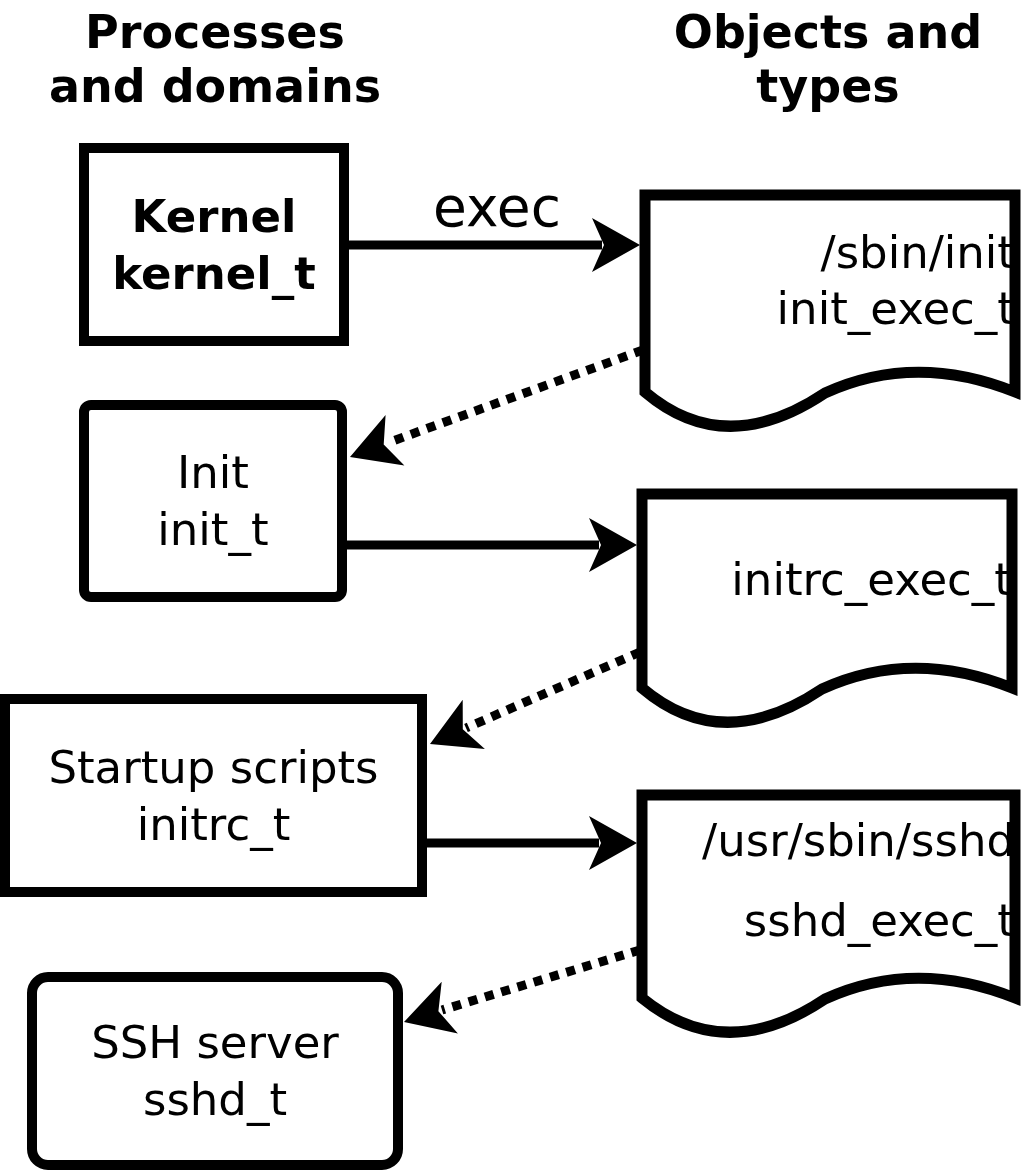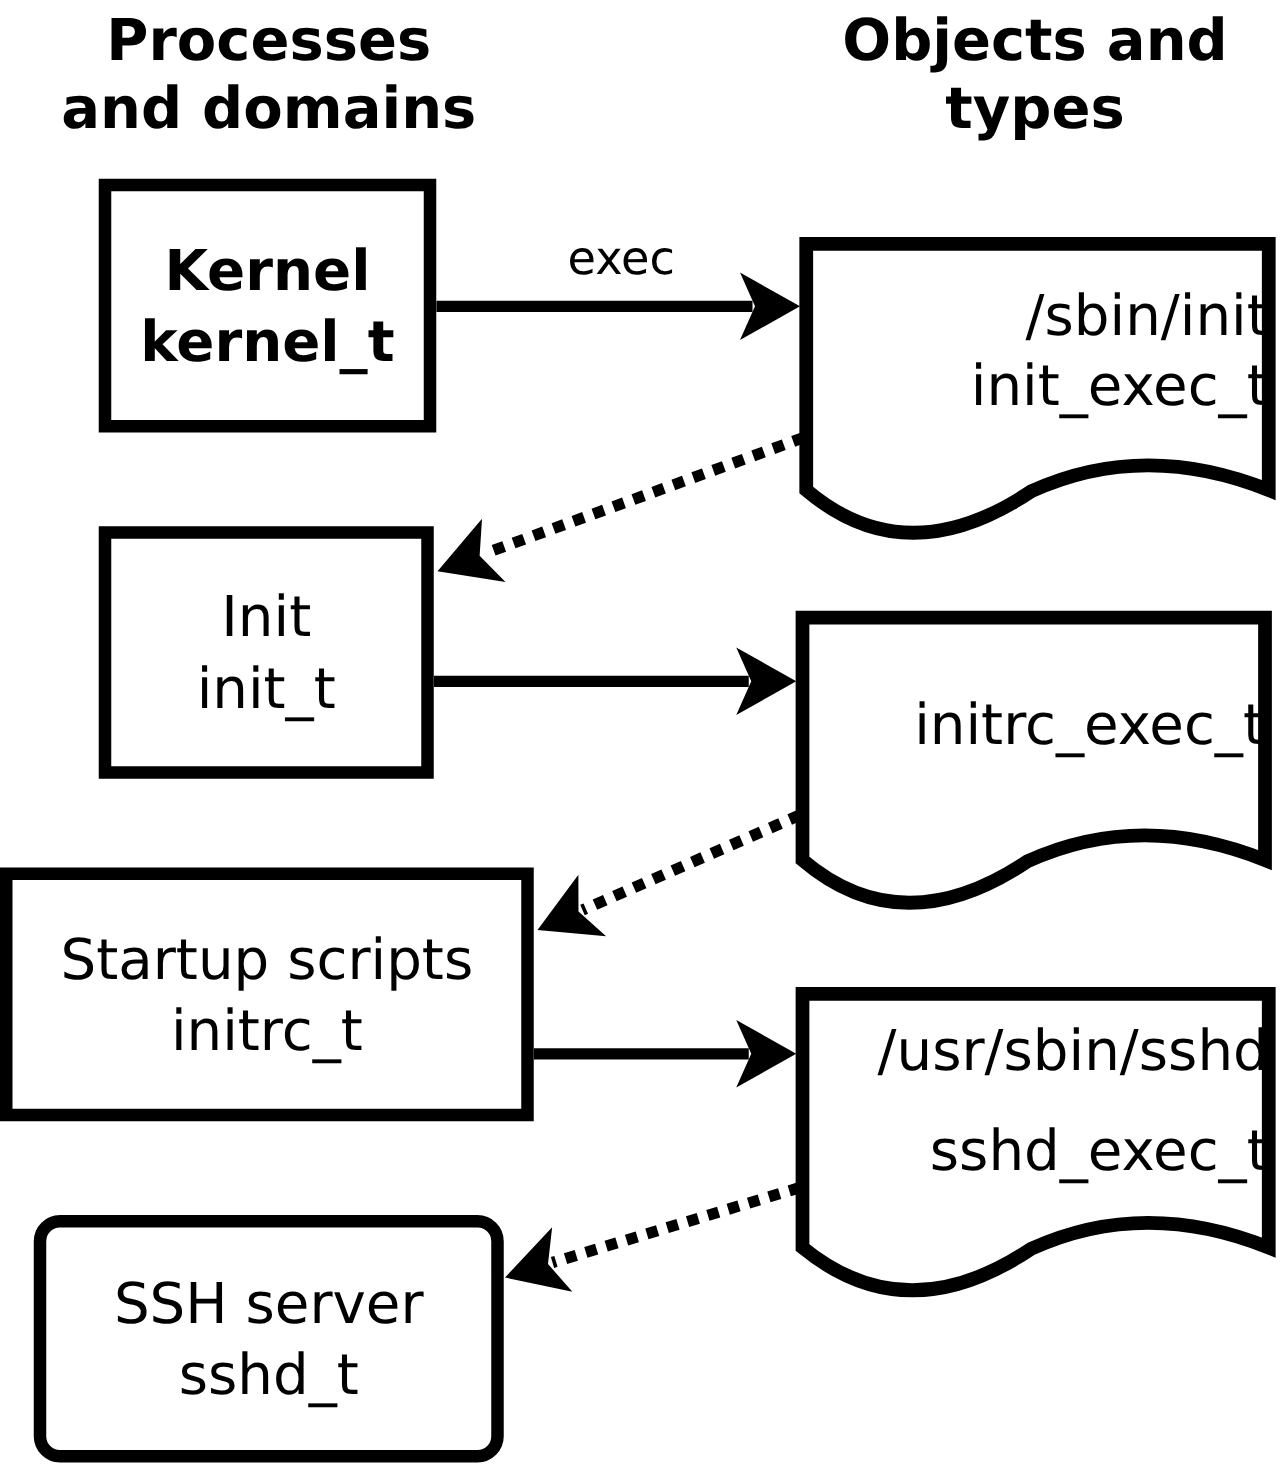--- a/index.html
+++ b/index.html
@@ -32,21 +32,21 @@
   }
   .doctext{
     position:absolute;
     display:flex;flex-direction:column;
     align-items:flex-end;justify-content:center;
     font-size:45px;line-height:56px;
     text-align:center;
   }
   .edge-label{
     position:absolute;
-    font-size:37px;
+    font-size:55px;
     line-height:48px;
     text-align:center;
   }
   .solid-line{stroke:#000000;stroke-width:9;fill:none;}
   .dotted-line{stroke:#000000;stroke-width:9;fill:none;stroke-dasharray:9 8;stroke-linecap:butt;}
   .ahead{fill:#000000;stroke:none;}
   .docshape{fill:#ffffff;stroke:#000000;stroke-width:11;stroke-linejoin:miter;}
 </style>
 </head>
 <body>
@@ -88,21 +88,21 @@
 
   <div class="col-title" style="left:20px;top:5px;width:390px;">Processes
 and domains</div>
   <div class="col-title" style="left:632px;top:5px;width:392px;">Objects and
 types</div>
 
   <div class="pbox" style="left:79px;top:143px;width:270px;height:203px;font-weight:bold;">
     <span>Kernel</span>
     <span>kernel_t</span>
   </div>
-  <div class="pbox" style="left:79px;top:421px;width:268px;height:202px;">
+  <div class="pbox" style="left:79px;top:400px;width:268px;height:202px;border-radius:12px;">
     <span>Init</span>
     <span>init_t</span>
   </div>
   <div class="pbox" style="left:0px;top:694px;width:427px;height:203px;">
     <span>Startup scripts</span>
     <span>initrc_t</span>
   </div>
   <div class="pbox" style="left:27px;top:972px;width:376px;height:198px;border-radius:21px;">
     <span>SSH server</span>
     <span>sshd_t</span>

